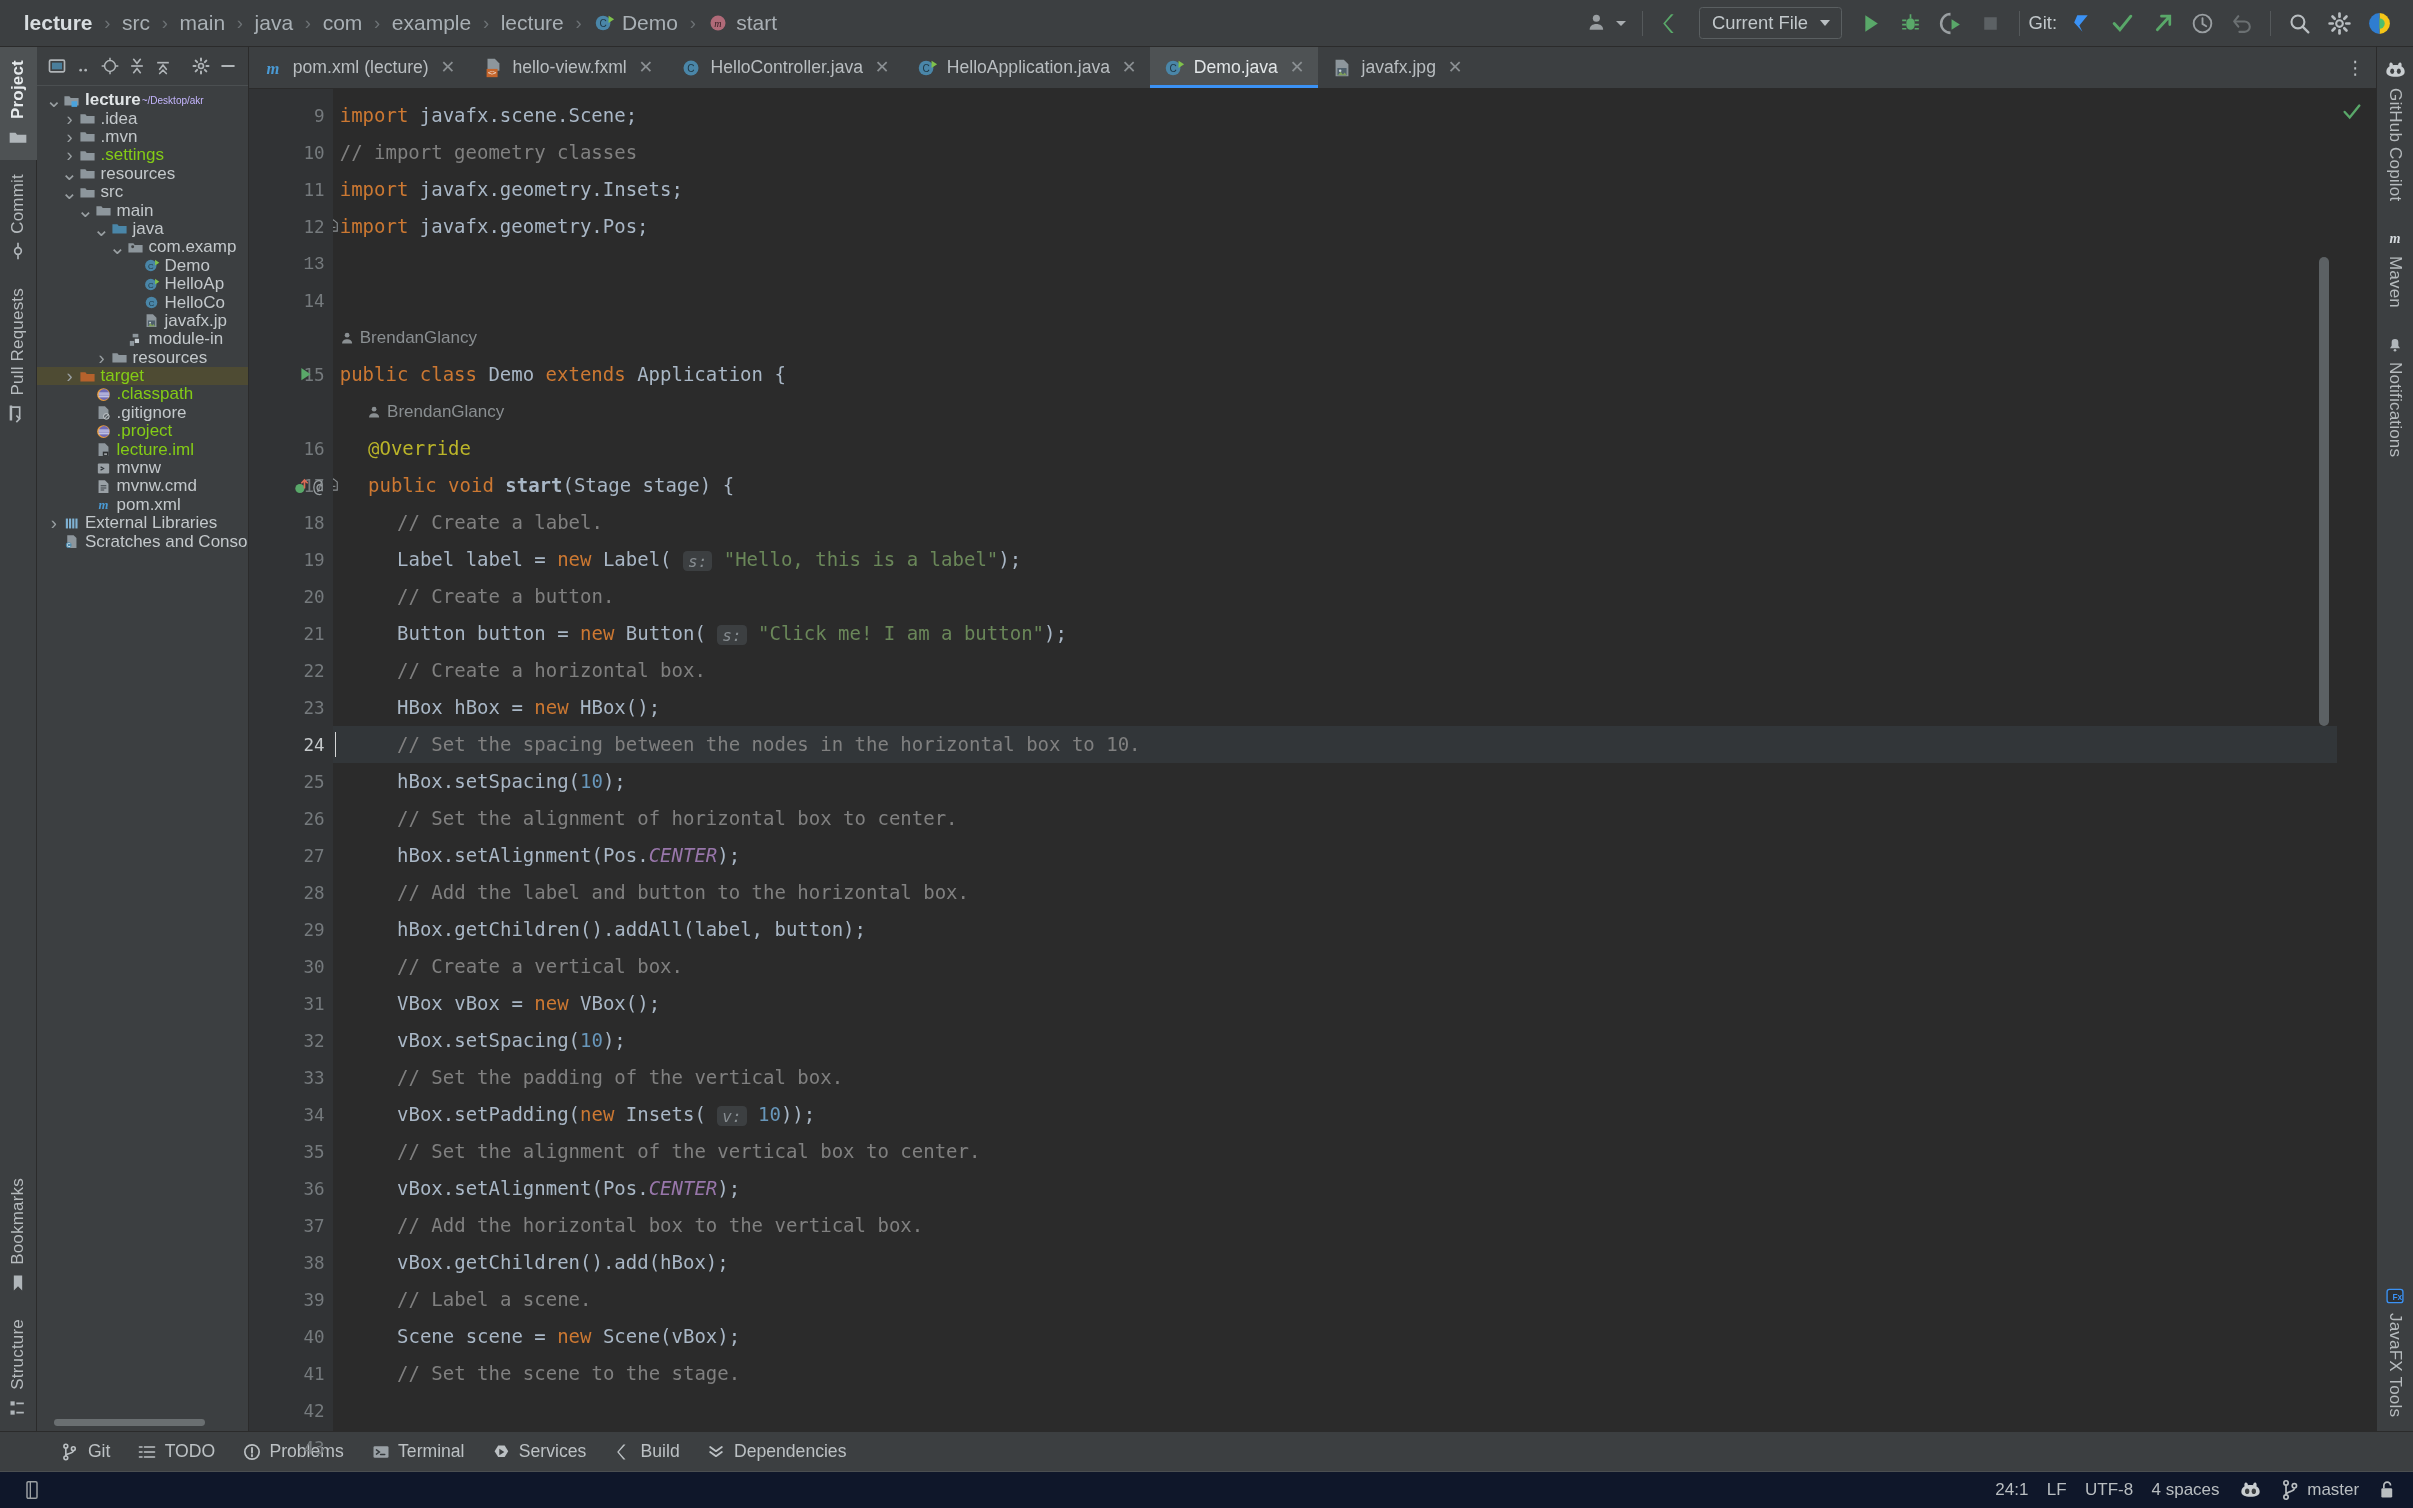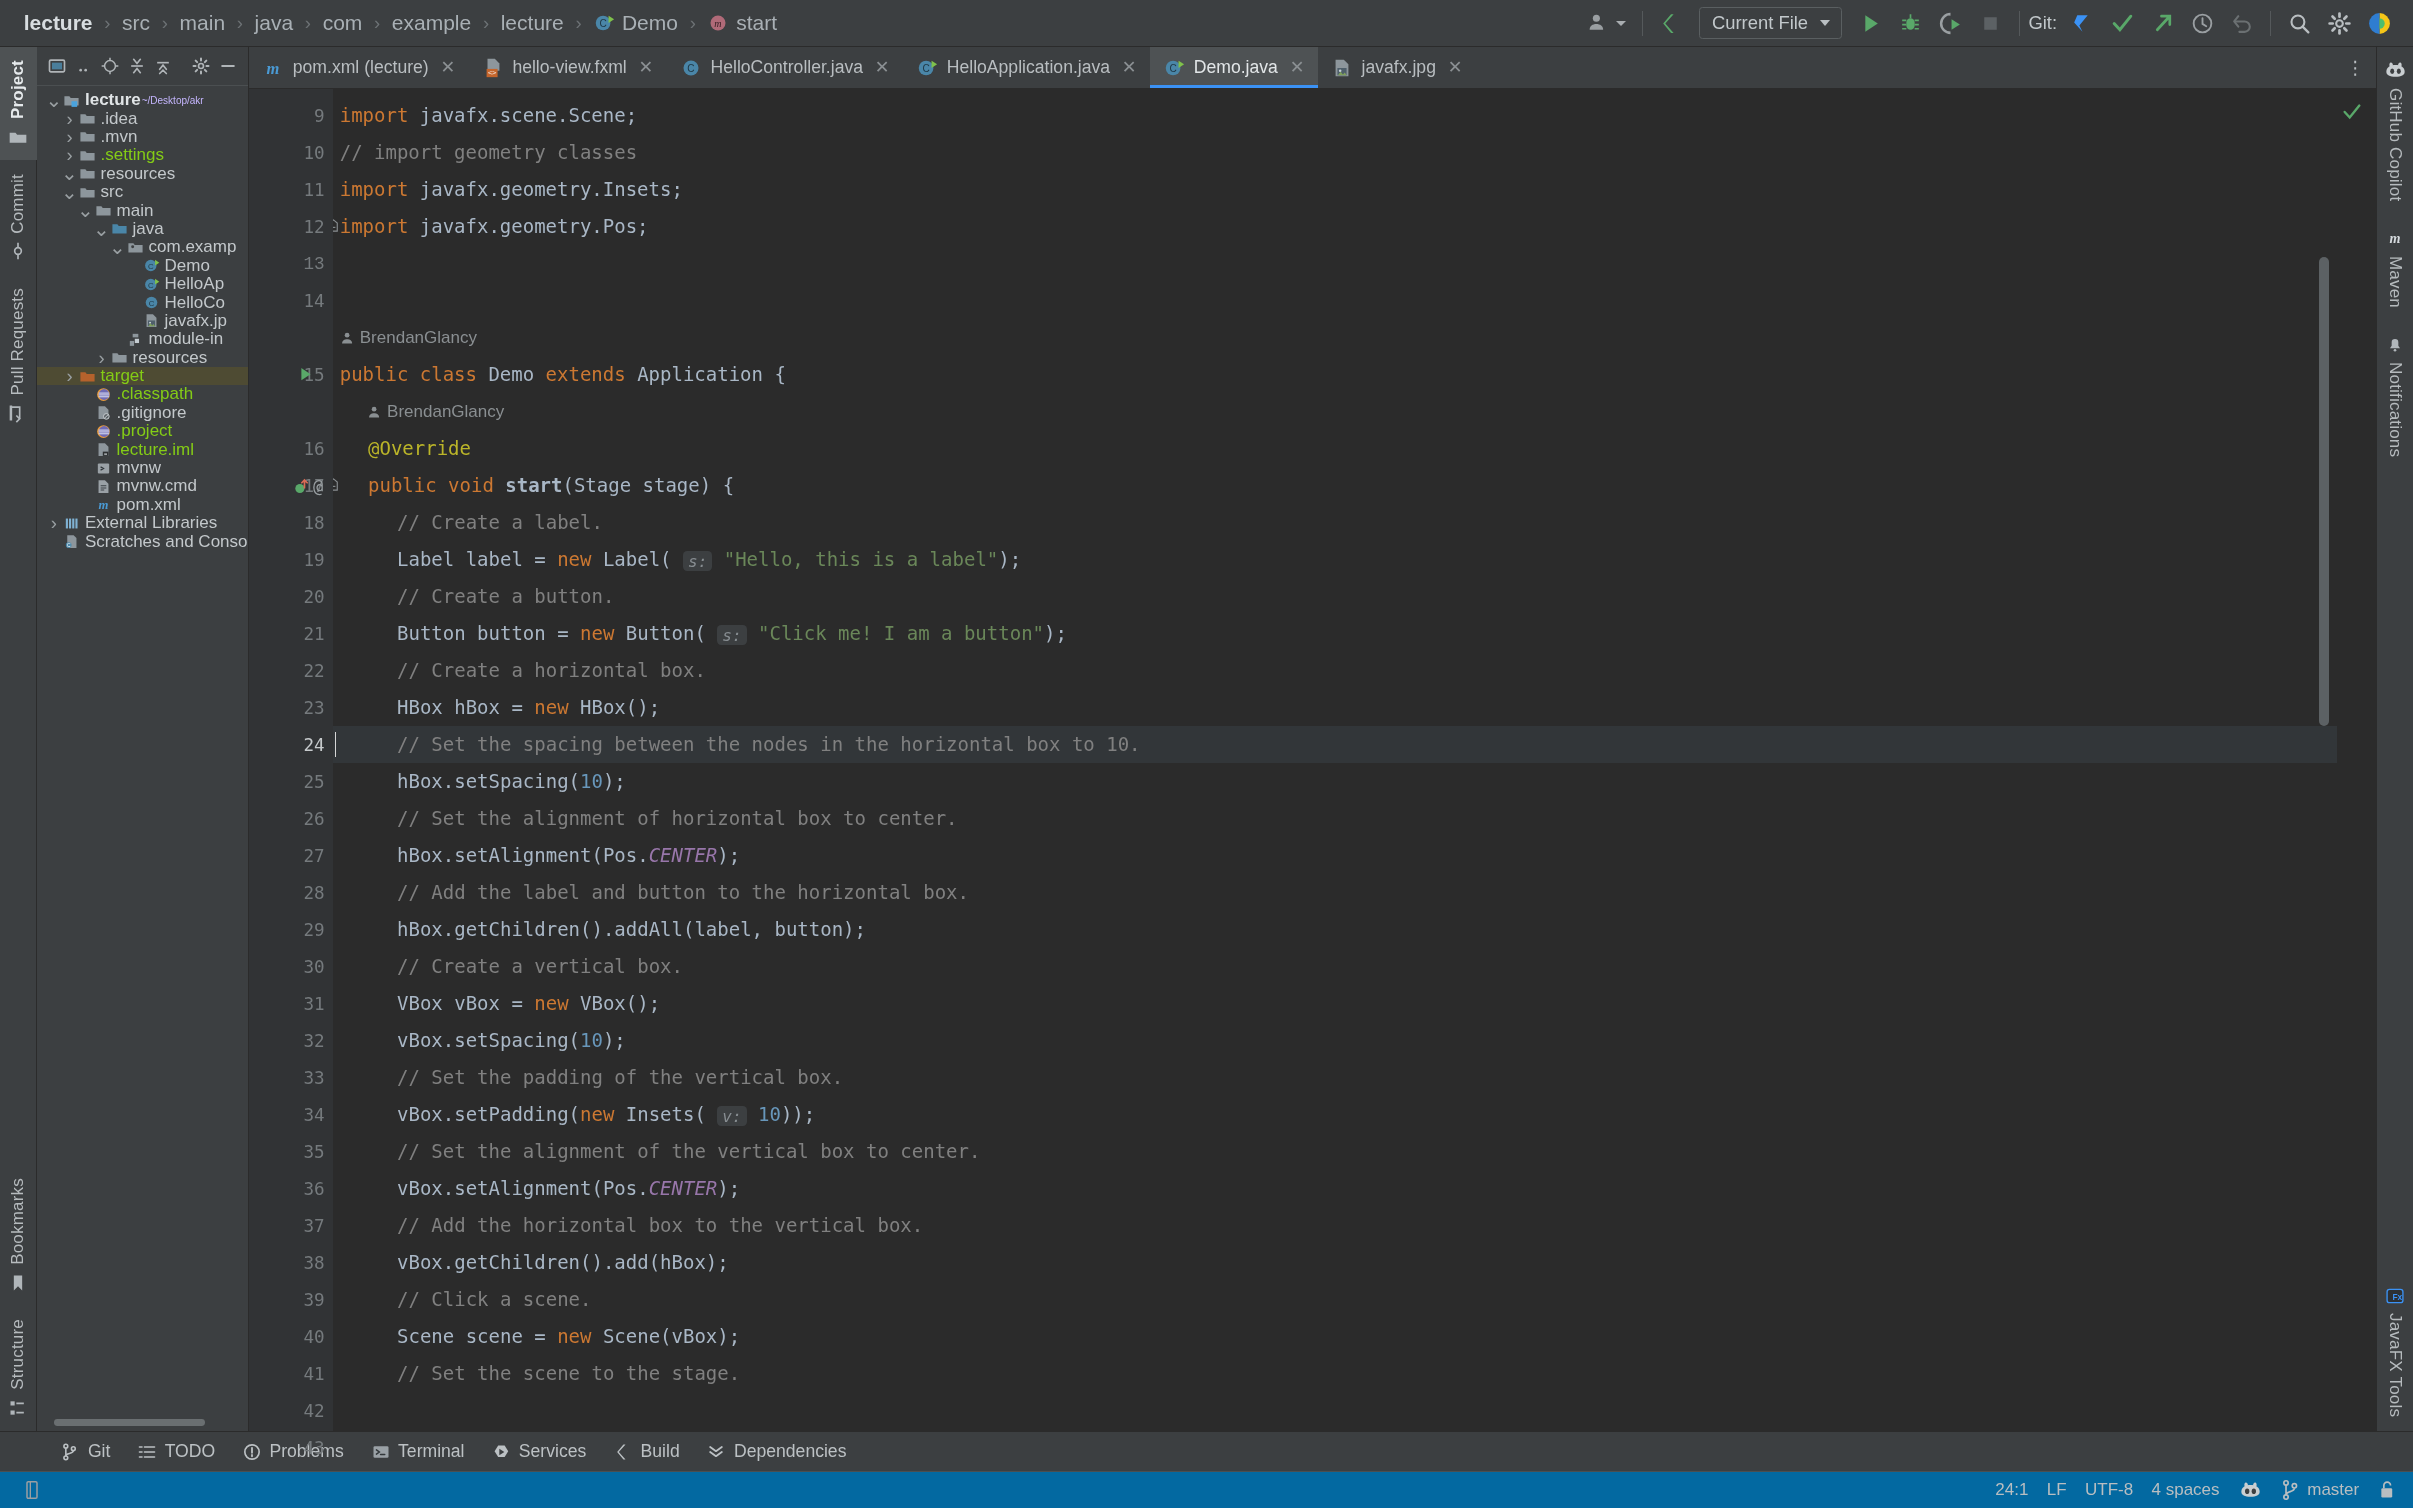--- a/index.html
+++ b/index.html
@@ -159,21 +159,21 @@
 
   .rightgut { width: 39px; flex:0 0 39px; background:#2b2b2b; position:relative; }
 
   
   .bottomtools {
     height: 40px; flex:0 0 40px; background:#3c3f41; display:flex; align-items:center;
     gap: 0; padding-left: 47px; border-top: 0.8px solid #2b2b2b;
   }
   .btool { display:flex; align-items:center; gap:7.5px; padding: 0 13.4px; font-size: 17.6px; color:#bcc1c4; cursor:default; }
   .statusbar {
-    height: 37px; flex:0 0 37px; background:#0369a1; display:flex; align-items:center;
+    height: 37px; flex:0 0 37px; background:#0f172a; display:flex; align-items:center;
     padding: 0 17px 0 22px; border-top: 0.8px solid #4b4f51;
   }
   .status-left { display:flex; align-items:center; gap: 11.7px; flex:1 1 auto; }
   .status-right { display:flex; align-items:center; gap: 18.4px; }
   .sitem { font-size: 17px; color:#b9bec1; cursor:default; }
   svg { display:block; }
 </style>
 </head>
 <body>
 
@@ -827,21 +827,21 @@
             <div class="cline" style="padding-left: 64px;"><span class="t">hBox.getChildren().addAll(label, button);</span></div>
             <div class="cline" style="padding-left: 64px;"><span class="c">// Create a vertical box.</span></div>
             <div class="cline" style="padding-left: 64px;"><span class="t">VBox vBox = </span><span class="k">new </span><span class="t">VBox();</span></div>
             <div class="cline" style="padding-left: 64px;"><span class="t">vBox.setSpacing(</span><span class="n">10</span><span class="t">);</span></div>
             <div class="cline" style="padding-left: 64px;"><span class="c">// Set the padding of the vertical box.</span></div>
             <div class="cline" style="padding-left: 64px;"><span class="t">vBox.setPadding(</span><span class="k">new </span><span class="t">Insets( </span><span class="hint">v:</span><span class="t"> </span><span class="n">10</span><span class="t">));</span></div>
             <div class="cline" style="padding-left: 64px;"><span class="c">// Set the alignment of the vertical box to center.</span></div>
             <div class="cline" style="padding-left: 64px;"><span class="t">vBox.setAlignment(Pos.</span><span class="sc">CENTER</span><span class="t">);</span></div>
             <div class="cline" style="padding-left: 64px;"><span class="c">// Add the horizontal box to the vertical box.</span></div>
             <div class="cline" style="padding-left: 64px;"><span class="t">vBox.getChildren().add(hBox);</span></div>
-            <div class="cline" style="padding-left: 64px;"><span class="c">// Click a scene.</span></div>
+            <div class="cline" style="padding-left: 64px;"><span class="c">// Label a scene.</span></div>
             <div class="cline" style="padding-left: 64px;"><span class="t">Scene scene = </span><span class="k">new </span><span class="t">Scene(vBox);</span></div>
             <div class="cline" style="padding-left: 64px;"><span class="c">// Set the scene to the stage.</span></div>
             <div class="cline" style="padding-left: 64px;"></div>
             <div class="vscroll-track"></div>
         </div>
         <div class="rightgut">
           <div class="marker-ok">
             <svg width="22" height="22" viewBox="0 0 24 24">
                 <path d="M4 12 L9.5 18 L20 5" stroke="#59a869" stroke-width="2.6" fill="none" stroke-linecap="round"></path>
               </svg>

